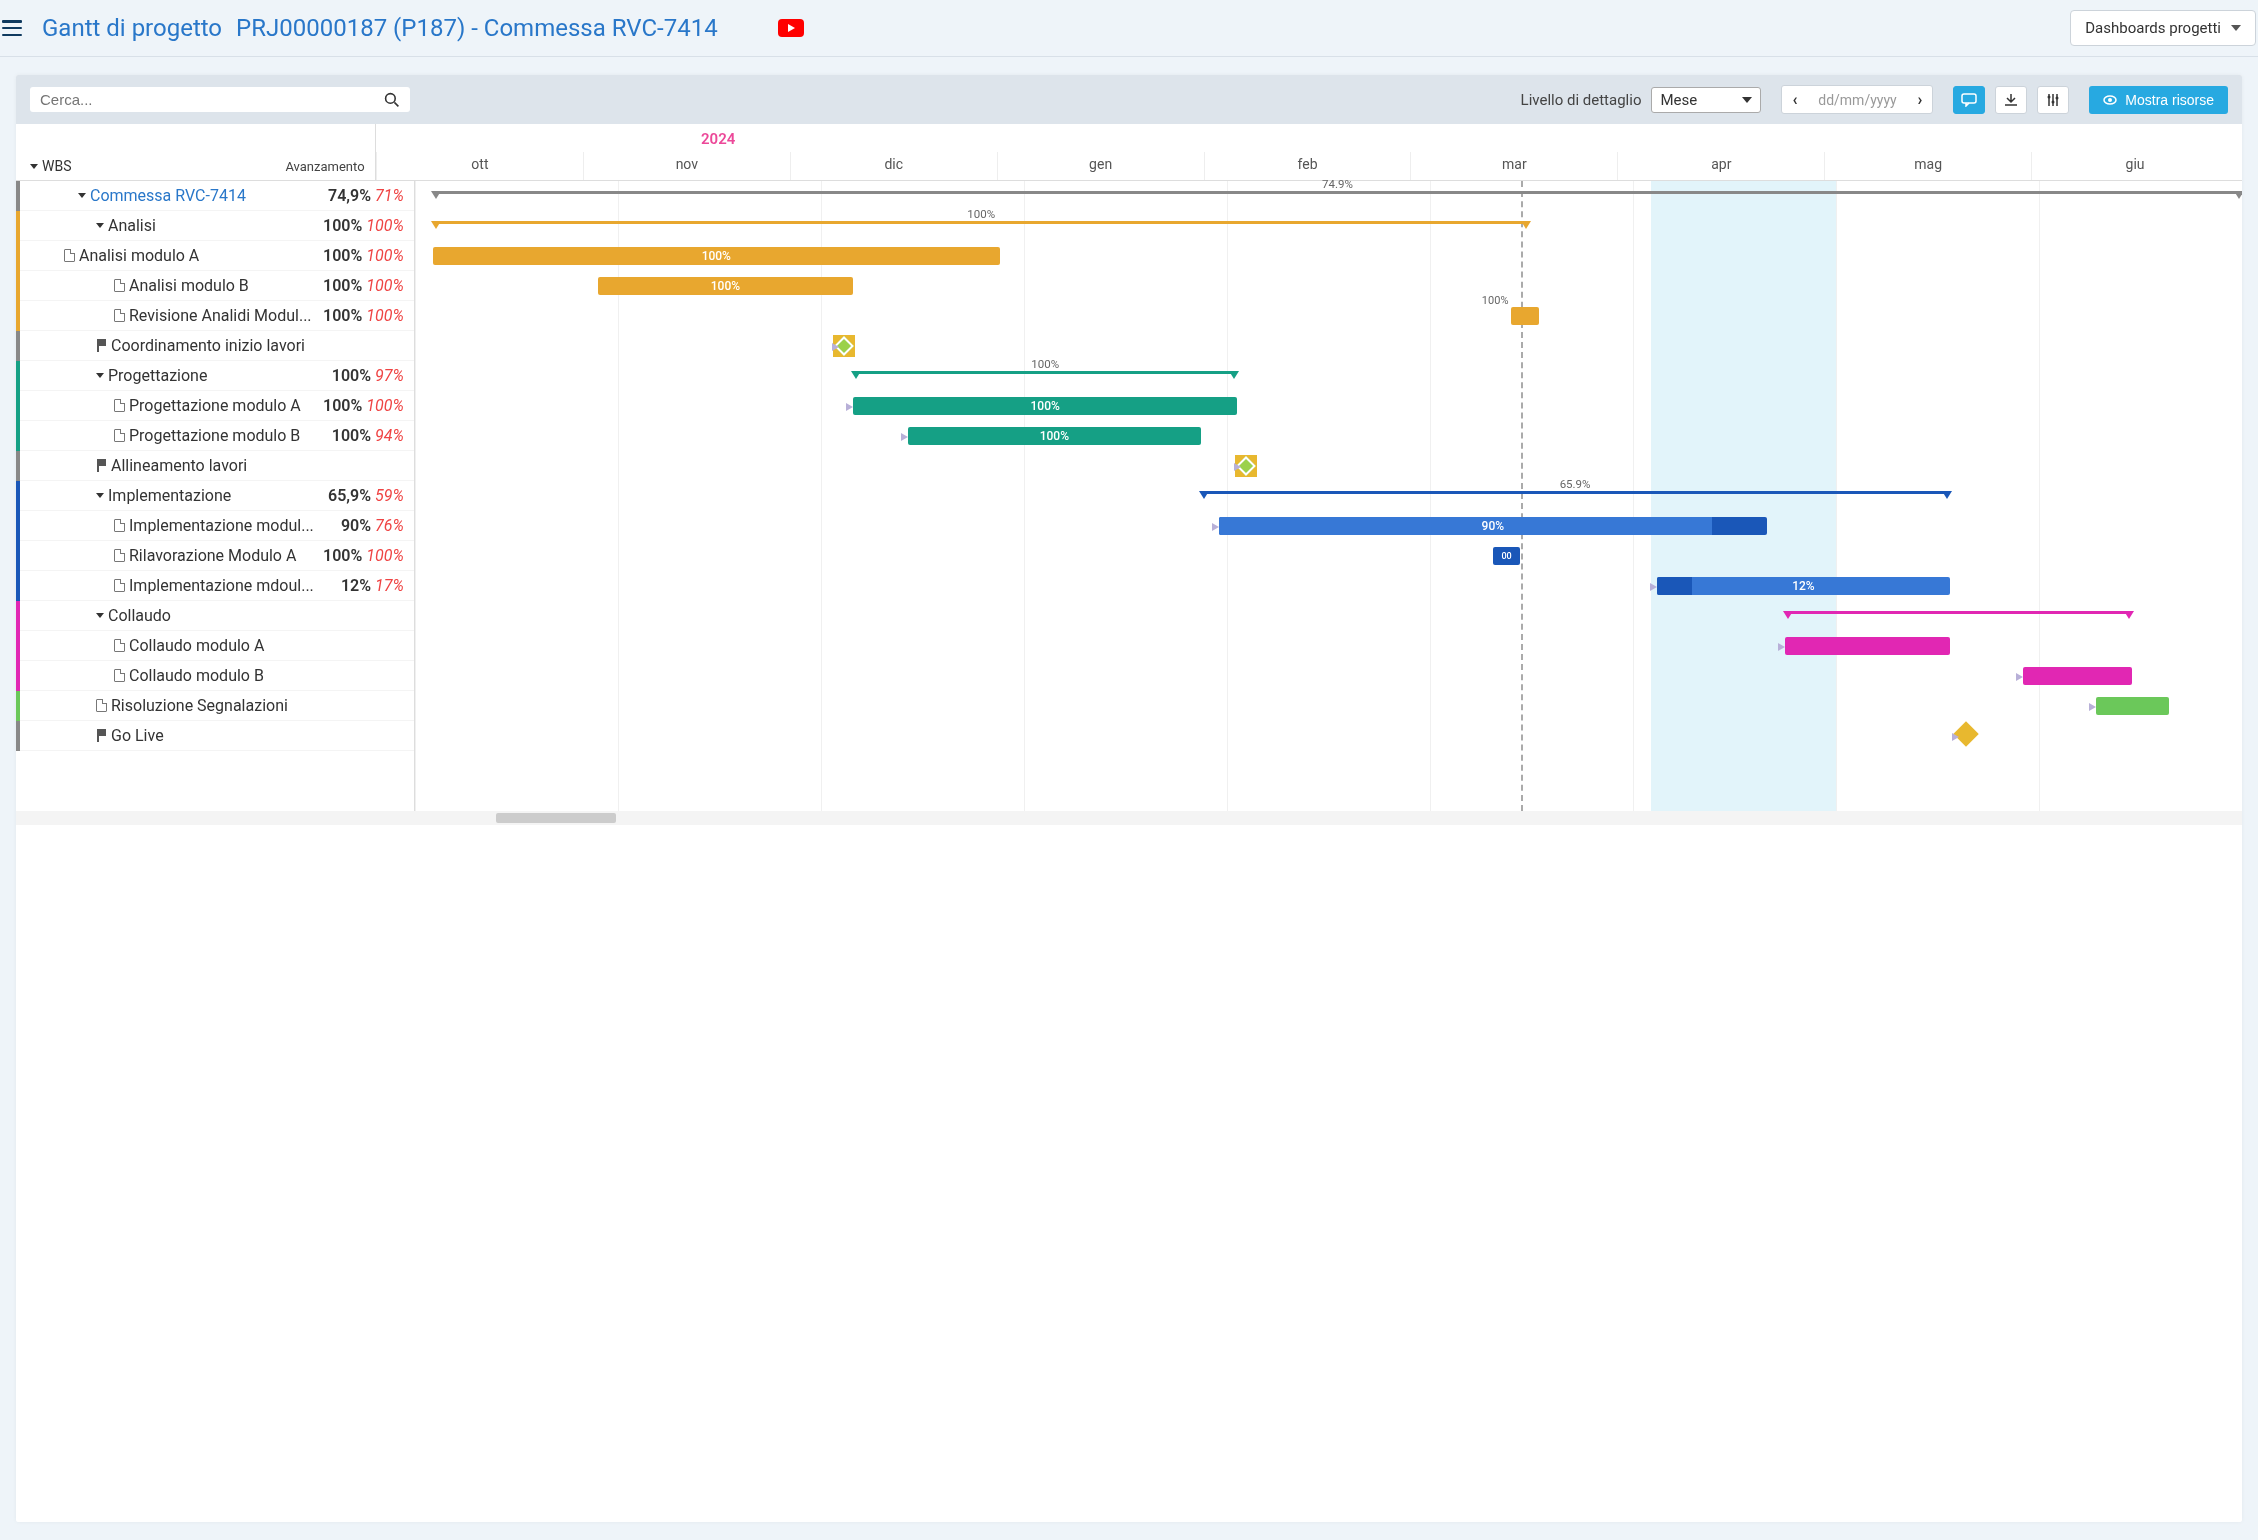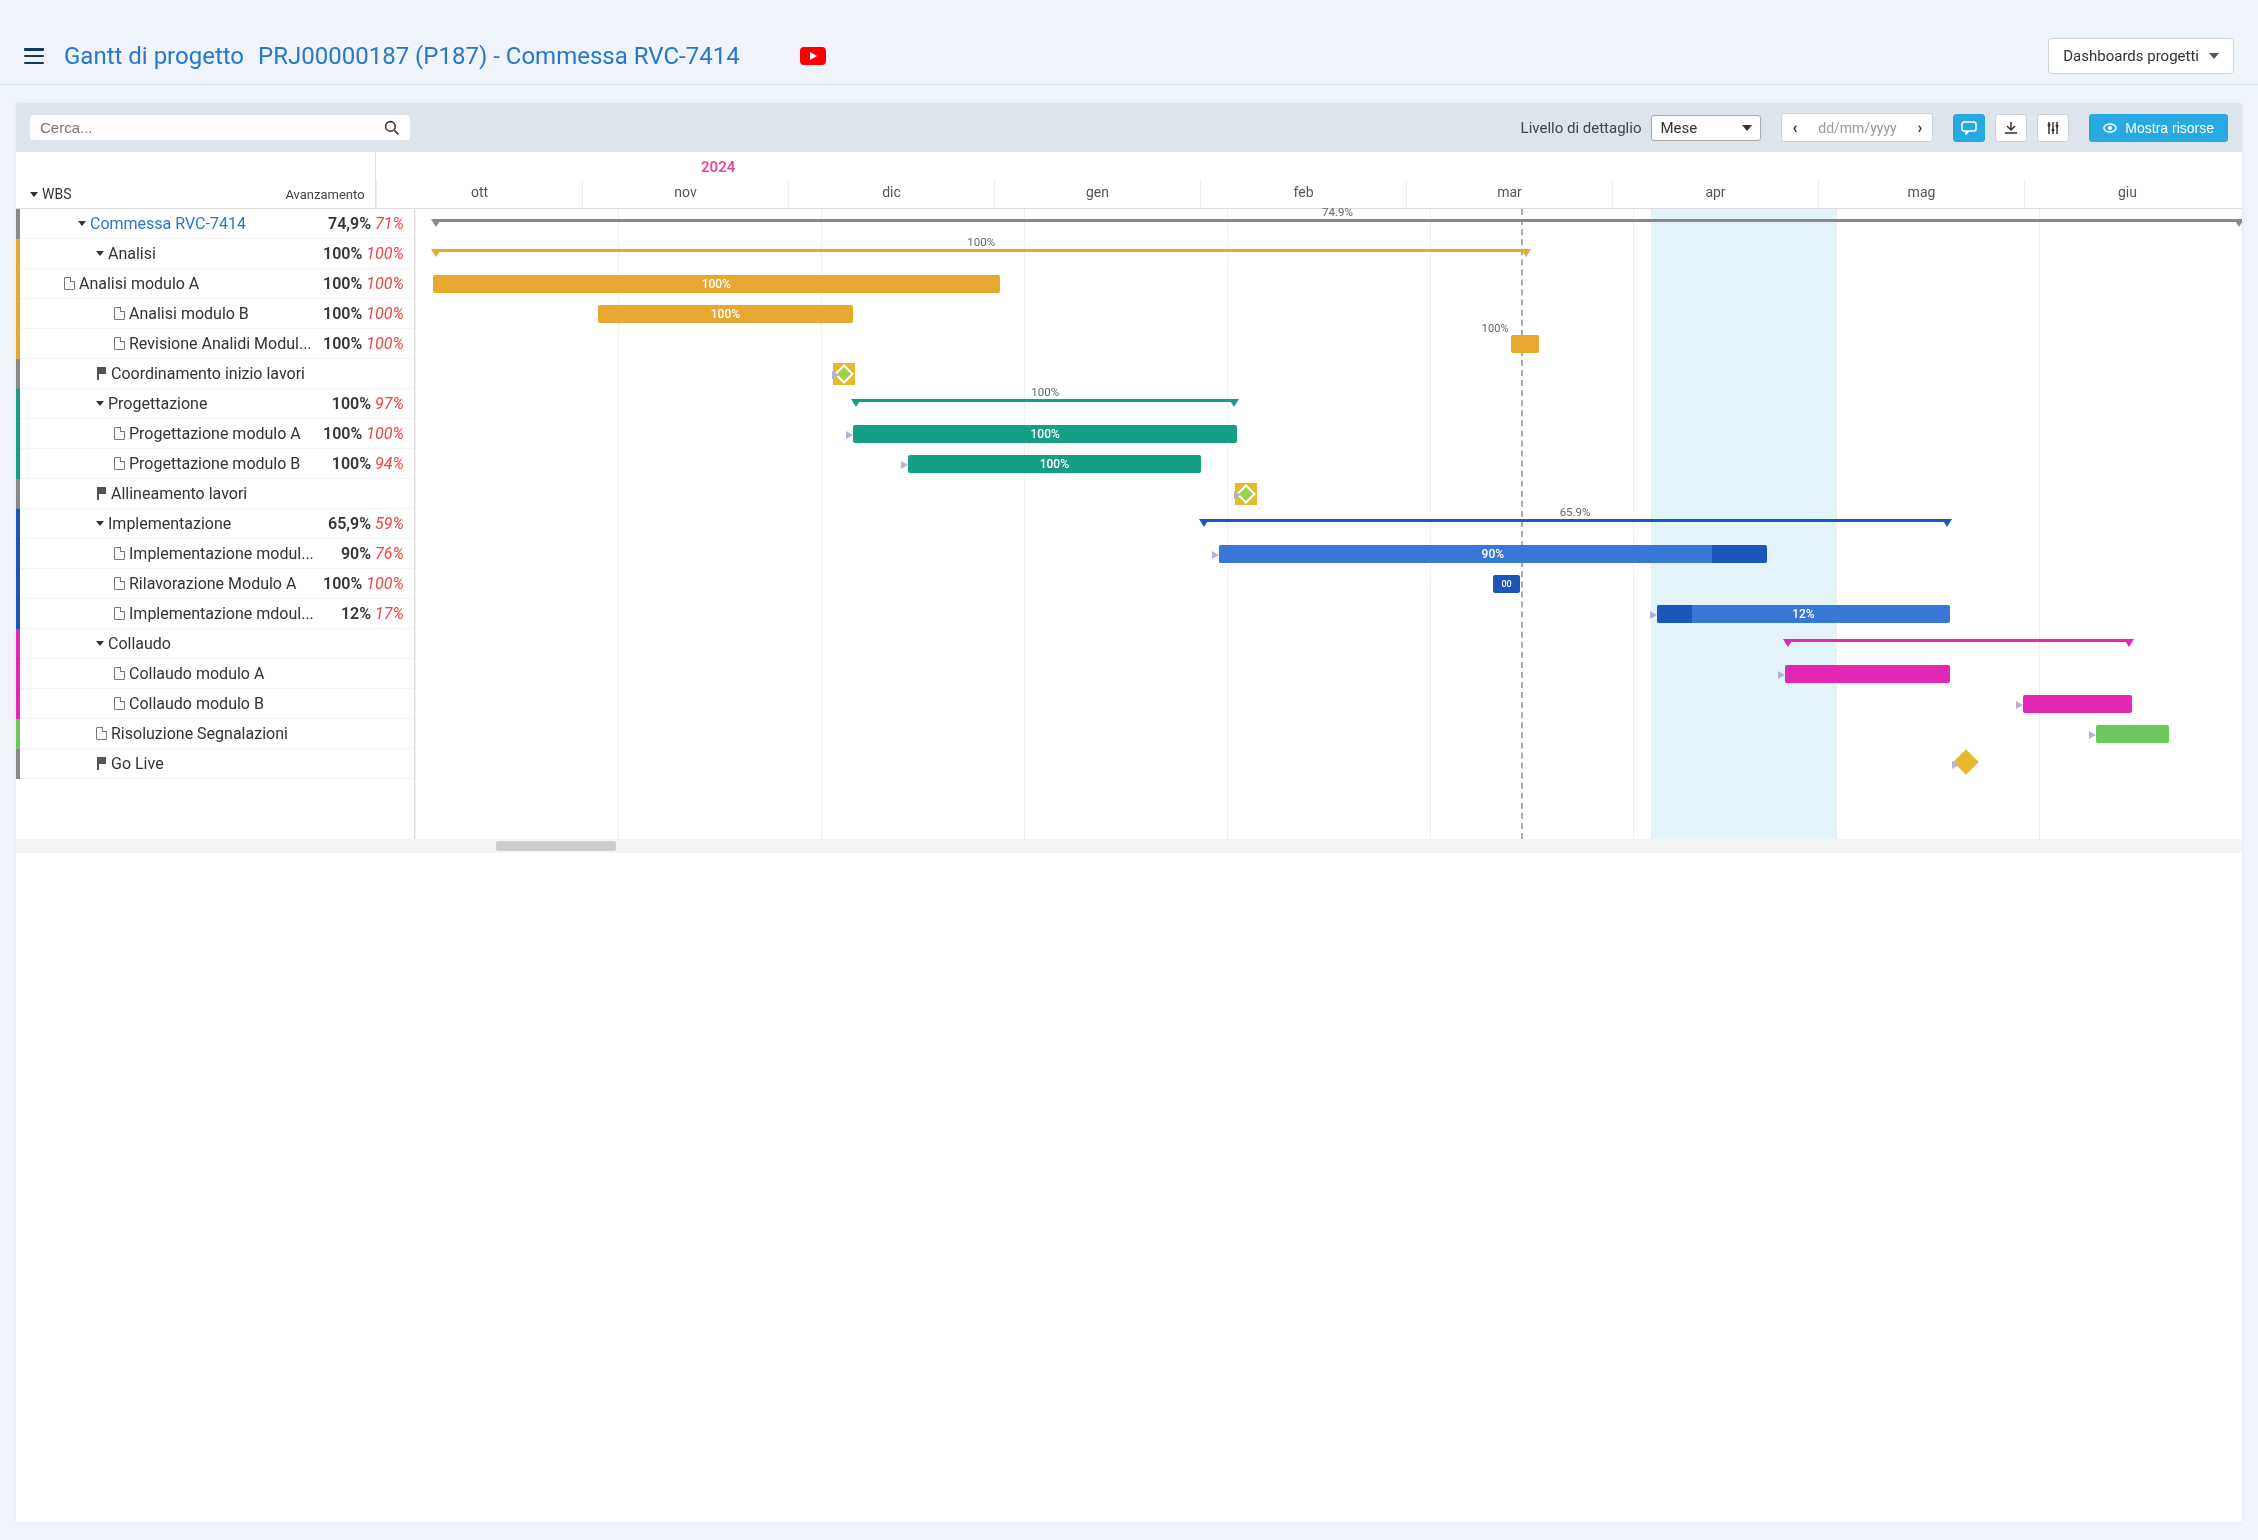--- a/index.html
+++ b/index.html
@@ -1,18 +1,18 @@
 <!DOCTYPE html>
 <html><head>
 <meta charset="utf-8">
 <style>
   * { box-sizing: border-box; margin: 0; padding: 0; }
   body { font-family: -apple-system, BlinkMacSystemFont, "Segoe UI", Roboto, Arial, sans-serif; background: #eef4f9; color: #333; }
   .app { width: 100%; height: 100vh; display: flex; flex-direction: column; }
-  .header { display: flex; align-items: center; padding: 10px 24px; background: #eef4f9; border-bottom: 1px solid #d8e0e8; margin-top: 28px; }
+  .header { display: flex; align-items: center; padding: 10px 2px; background: #eef4f9; border-bottom: 1px solid #d8e0e8; }
   .burger { width: 20px; height: 16px; display: flex; flex-direction: column; justify-content: space-between; cursor: pointer; margin-right: 20px; }
   .burger span { height: 2.5px; background: #0f3a5f; border-radius: 1px; }
   .title-wrap { display: flex; align-items: baseline; gap: 14px; }
   .title-a { color: #2977c9; font-size: 24px; font-weight: 400; }
   .title-b { color: #2977c9; font-size: 24px; font-weight: 400; }
   .yt-badge { margin-left: 60px; width: 26px; height: 18px; background: #ff0000; border-radius: 4px; display: flex; align-items: center; justify-content: center; }
   .yt-badge::before { content: ""; border-left: 7px solid #fff; border-top: 4px solid transparent; border-bottom: 4px solid transparent; margin-left:1px;}
   .spacer { flex: 1; }
   .dash-btn { background: #fff; border: 1px solid #ccd3da; border-radius: 4px; padding: 8px 14px; font-size: 15px; display: flex; align-items: center; gap: 10px; cursor: pointer; }
   .chev { width:0;height:0;border-left:5px solid transparent;border-right:5px solid transparent;border-top:6px solid #555;}
@@ -37,21 +37,21 @@
   .left-col{flex:0 0 360px;border-right:1px solid #ddd;}
   .right-col{flex:1;position:relative;overflow:hidden;}
   
   .lc-head{display:flex;height:56px;align-items:flex-end;padding-bottom:6px;}
   .lc-wbs{flex:1;padding-left:14px;font-size:14px;display:flex;align-items:center;gap:4px;}
   .lc-wbs .tri{width:0;height:0;border-left:4px solid transparent;border-right:4px solid transparent;border-top:5px solid #333;}
   .lc-av{flex:0 0 100px;font-size:13px;text-align:center;color:#444;}
   
   .timeline-head{height:56px;position:relative;}
   .year-label{position:absolute;top:6px;left:325px;font-size:15px;font-weight:600;color:#ec4899;}
-  .months{display:flex;position:absolute;bottom:0;left:0;right:12px;height:28px;margin-top:20px;}
+  .months{display:flex;position:absolute;bottom:0;left:0;right:4px;height:28px;margin-top:20px;}
   .month{flex:1;text-align:center;font-size:14px;color:#555;border-left:1px solid #eee;padding-top:4px;}
   
   .rows-wrap{display:flex;}
   .rows-left{flex:0 0 360px;border-right:1px solid #ddd;}
   .rows-right{flex:1;position:relative;}
   .row-l{height:30px;display:flex;align-items:center;border-bottom:1px solid #f4f4f4;}
   .row-name{flex:1;display:flex;align-items:center;gap:4px;white-space:nowrap;overflow:hidden;text-overflow:ellipsis;margin-left:48px;}
   .row-av{flex:0 0 100px;text-align:right;padding-right:10px;}
   .row-av b{font-weight:600;}
   .row-av i{font-style:italic;color:#ef4444;margin-left:4px;}

